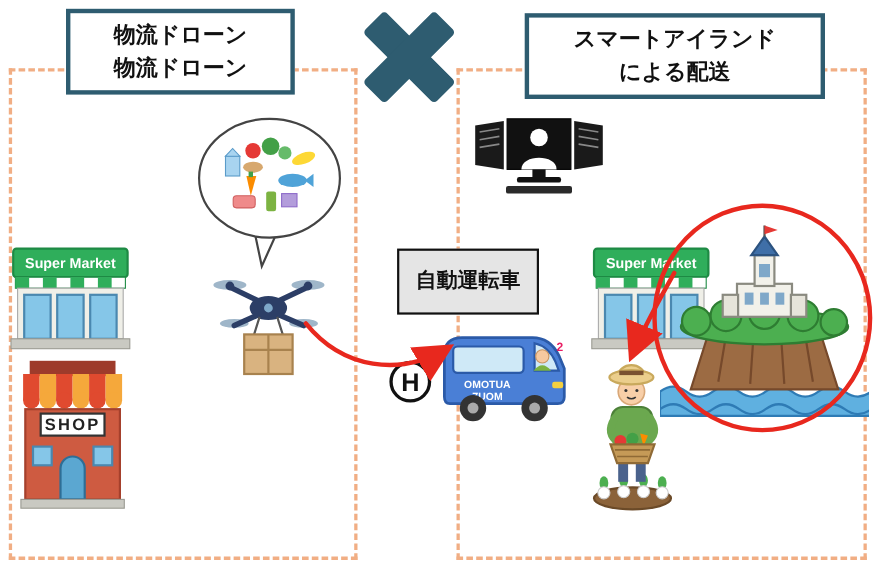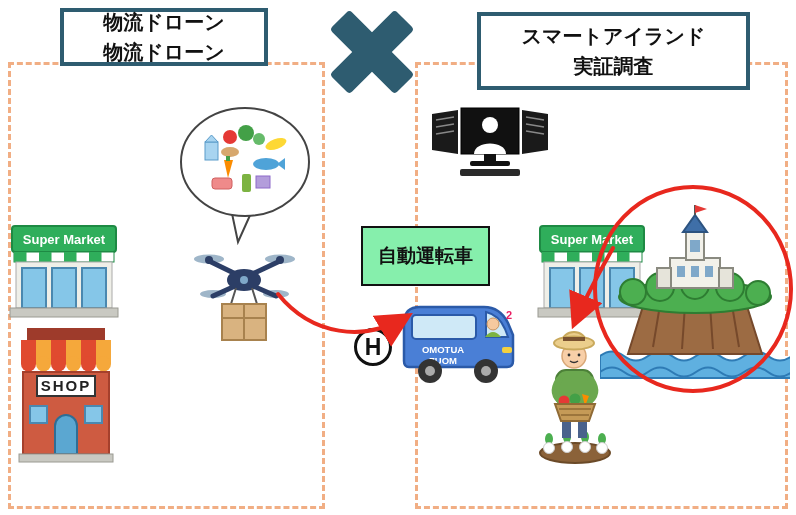--- a/index.html
+++ b/index.html
@@ -3,51 +3,51 @@
 <meta charset="utf-8">
 <style>
   html,body{margin:0;padding:0;background:#fff;}
   .canvas{position:relative;width:796px;height:515px;background:#fff;overflow:hidden;
           font-family:"Liberation Sans","DejaVu Sans",sans-serif;}
   .abs{position:absolute;}
   .panel{position:absolute;border:3px dashed #F1AE84;box-sizing:border-box;background:transparent;}
   .titlebox{position:absolute;background:#fff;border:4px solid #2E5C70;box-sizing:border-box;
             display:flex;flex-direction:column;align-items:center;justify-content:center;
             font-weight:bold;font-size:20px;color:#111;line-height:1.5;z-index:5;text-align:center;}
-  .delivery{position:absolute;background:#86efac;border:2.5px solid #111;box-sizing:border-box;
+  .delivery{position:absolute;background:#e5e5e5;border:2.5px solid #111;box-sizing:border-box;
             display:flex;flex-direction:column;align-items:center;justify-content:center;
             font-weight:bold;font-size:19px;color:#111;line-height:1.45;z-index:4;text-align:center;}
   .helipad{position:absolute;width:38px;height:38px;border:3px solid #111;border-radius:50%;
            background:#fff;box-sizing:border-box;display:flex;align-items:center;justify-content:center;
            font-weight:bold;font-size:23px;color:#111;z-index:4;}
   svg{display:block;}
 </style>
 </head>
 <body>
 
 <div class="canvas">
 
   <div class="panel" style="left:8px;top:62px;width:317px;height:447px;"></div>
   <div class="panel" style="left:415px;top:62px;width:373px;height:447px;"></div>
 
-  <div class="titlebox" style="left:60px;top:8px;width:208px;height:58px;">
+  <div class="titlebox" style="left:60px;top:8px;width:208px;height:78px;">
     <div>物流ドローン</div>
     <div>物流ドローン</div>
   </div>
 
   <svg class="abs" style="left:320px;top:0px;z-index:6;" width="104" height="104" viewBox="0 0 104 104">
     <g transform="rotate(45 52 52)" fill="#2E5C70">
       <rect x="6" y="38" width="92" height="28" rx="4"></rect>
       <rect x="38" y="6" width="28" height="92" rx="4"></rect>
     </g>
   </svg>
 
   <div class="titlebox" style="left:477px;top:12px;width:273px;height:78px;">
     <div>スマートアイランド</div>
-    <div>実証調査</div>
+    <div>による配送</div>
   </div>
 
   <svg class="abs" style="left:8px;top:220px;" width="112" height="102" viewBox="0 0 112 102">
     <rect x="4" y="6" width="104" height="26" rx="3" fill="#2FAE5B" stroke="#1E8A44" stroke-width="2"></rect>
     <text x="56" y="24" text-anchor="middle" font-size="13" font-weight="bold" fill="#ffffff">Super Market</text>
     <g>
       <rect x="6" y="32" width="100" height="10" fill="#ffffff" stroke="#1E8A44" stroke-width="1"></rect>
       <rect x="6" y="32" width="12.5" height="10" fill="#2FAE5B"></rect>
       <rect x="31" y="32" width="12.5" height="10" fill="#2FAE5B"></rect>
       <rect x="56" y="32" width="12.5" height="10" fill="#2FAE5B"></rect>

